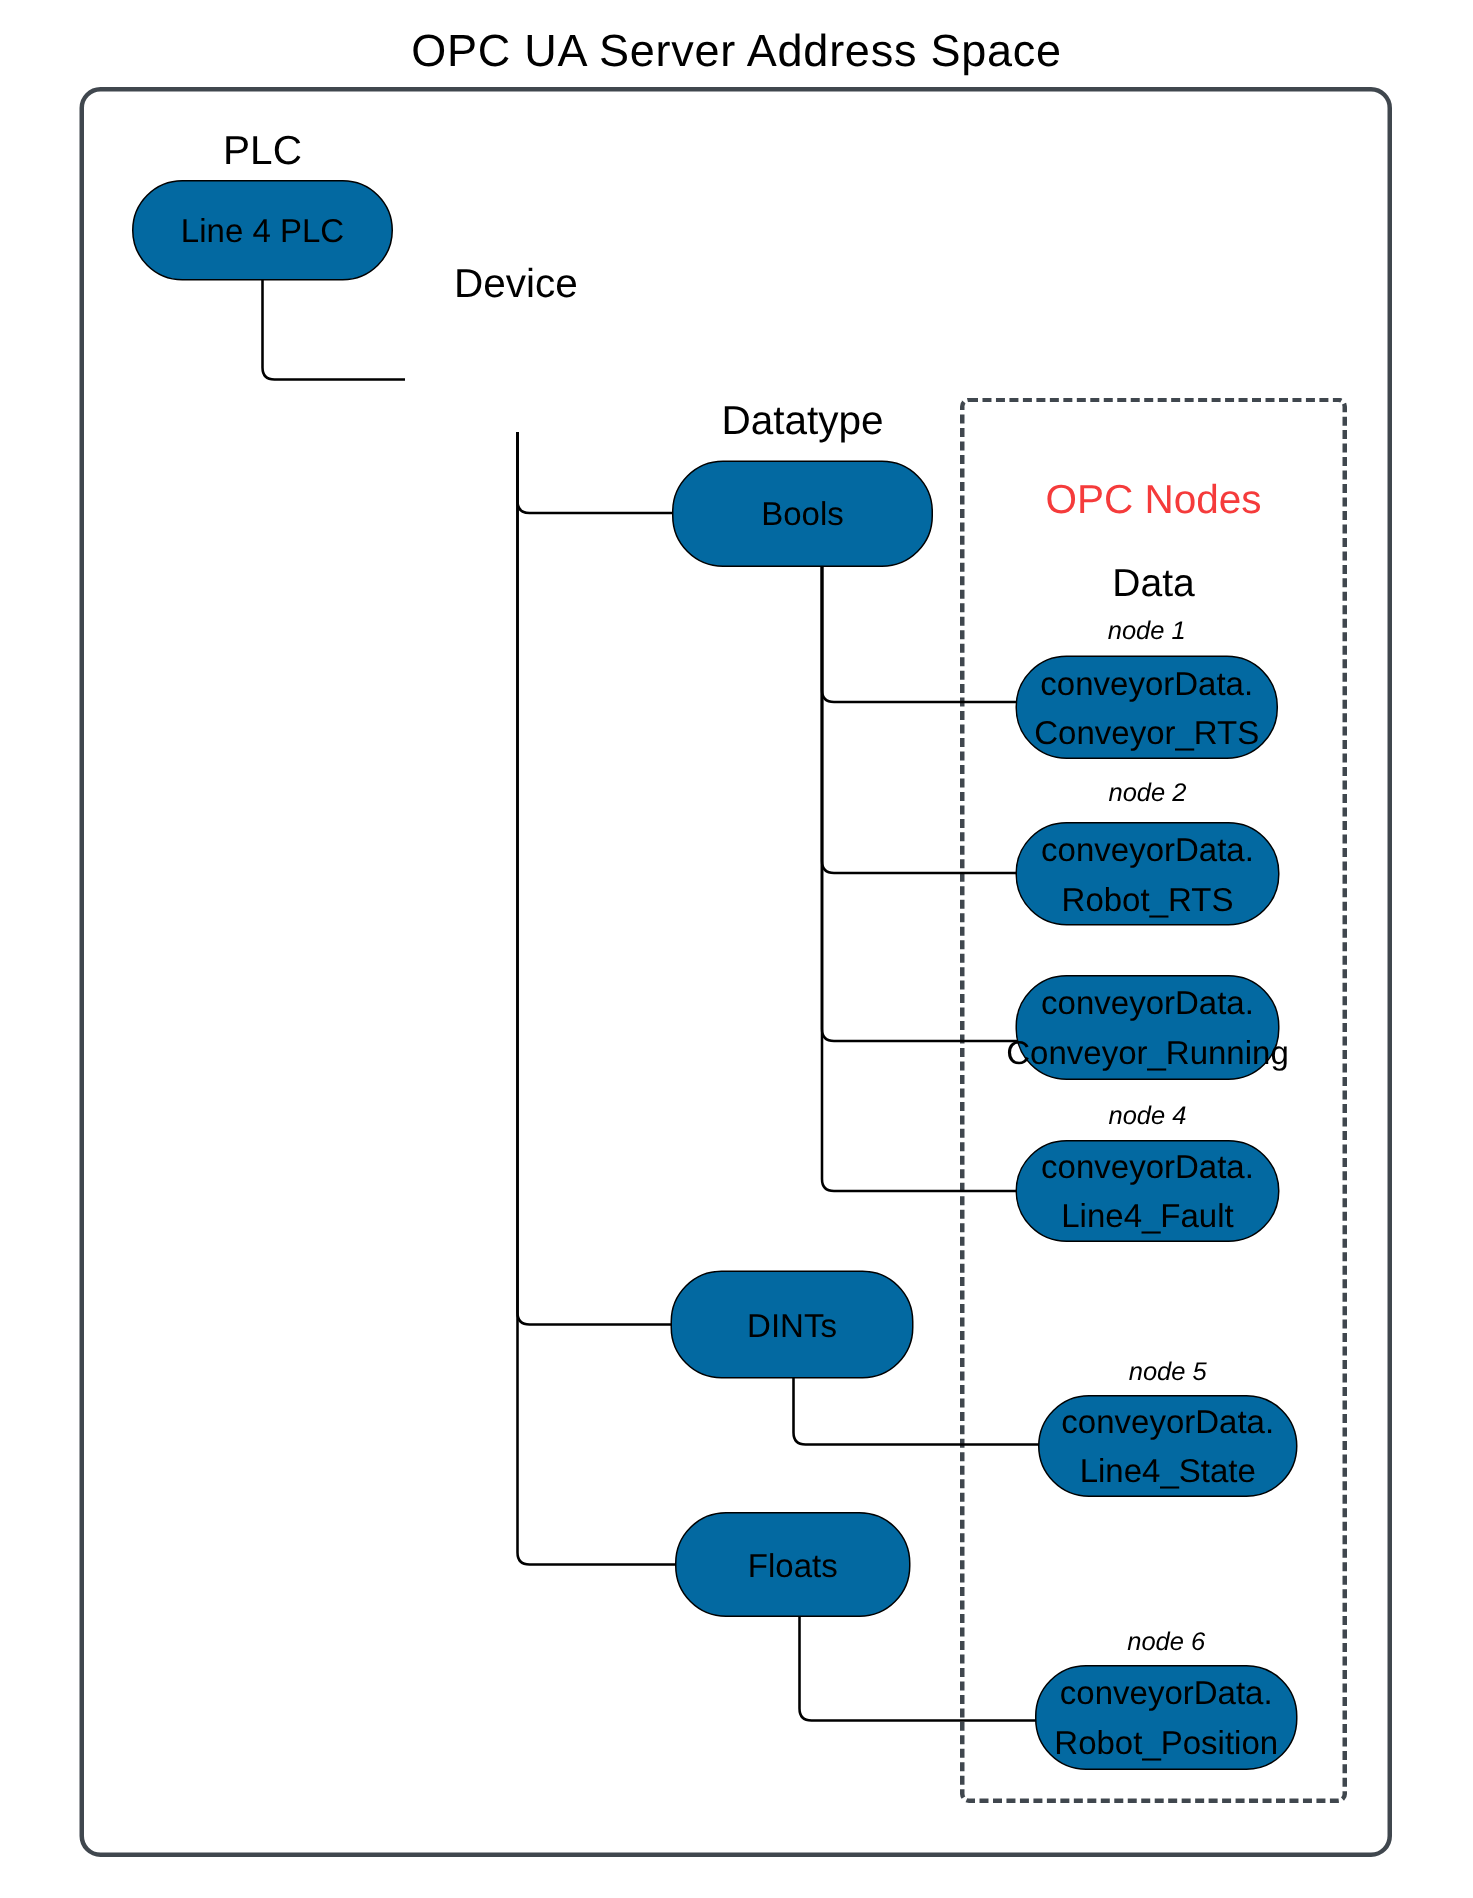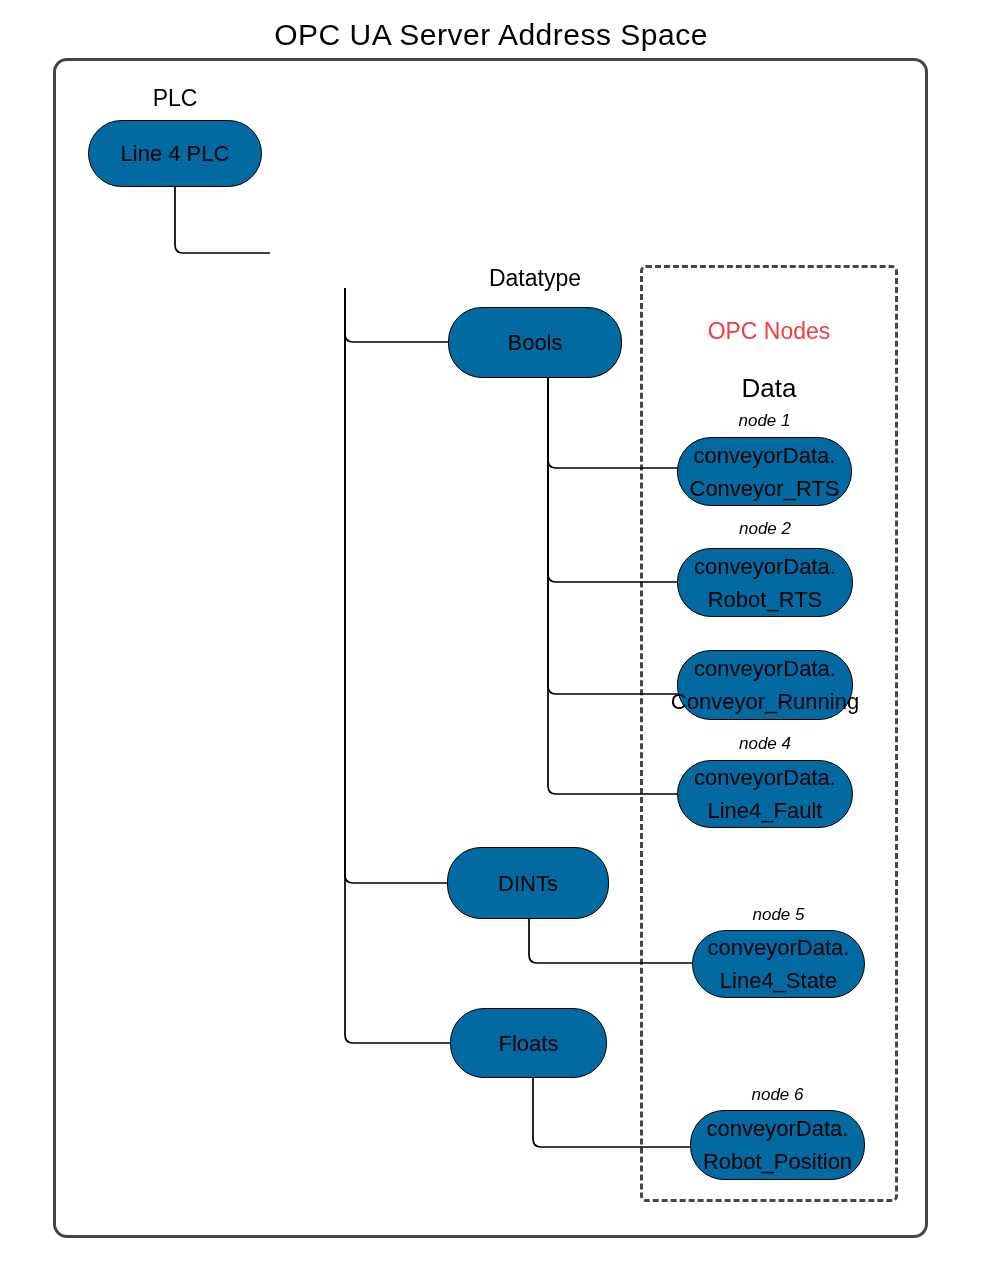--- a/index.html
+++ b/index.html
@@ -18,21 +18,21 @@
   .outer-frame{
     position:absolute;left:53px;top:58px;width:875px;height:1180px;
     border:3px solid #40474e;border-radius:14px;box-sizing:border-box;
   }
   .dashed-box{
     position:absolute;left:640px;top:265px;width:258px;height:937px;
     border:3px dashed #40474e;border-radius:6px;box-sizing:border-box;
   }
   svg.edges{position:absolute;left:0;top:0;pointer-events:none;}
   .glabel{
-    position:absolute;text-align:center;font-size:23px;white-space:nowrap;
+    position:absolute;text-align:center;font-size:27px;white-space:nowrap;
   }
   .nlabel{
     position:absolute;text-align:center;font-size:17px;white-space:nowrap;font-style:italic;
   }
   .bubble{
     position:absolute;background:#0369a1;
     border:1.7px solid #000000;border-radius:34px;box-sizing:border-box;
     display:flex;flex-direction:column;align-items:center;justify-content:center;
     text-align:center;font-size:22px;line-height:1.5;white-space:nowrap;
   }
@@ -85,20 +85,21 @@
       <path d="M529 915 L529 955 Q529 963 537 963 L704 963"></path>
       <path d="M533 1074 L533 1139 Q533 1147 541 1147 L702 1147"></path>
     </g>
   </svg>
 
   <div class="glabel plc-label">PLC</div>
   <div class="bubble plc-node">
     <span>Line 4 PLC</span>
   </div>
 
+  <div class="glabel device-label">Device</div>
 
   <div class="glabel datatype-label">Datatype</div>
   <div class="bubble bools-node">
     <span>Bools</span>
   </div>
   <div class="bubble dints-node">
     <span>DINTs</span>
   </div>
   <div class="bubble floats-node">
     <span>Floats</span>

